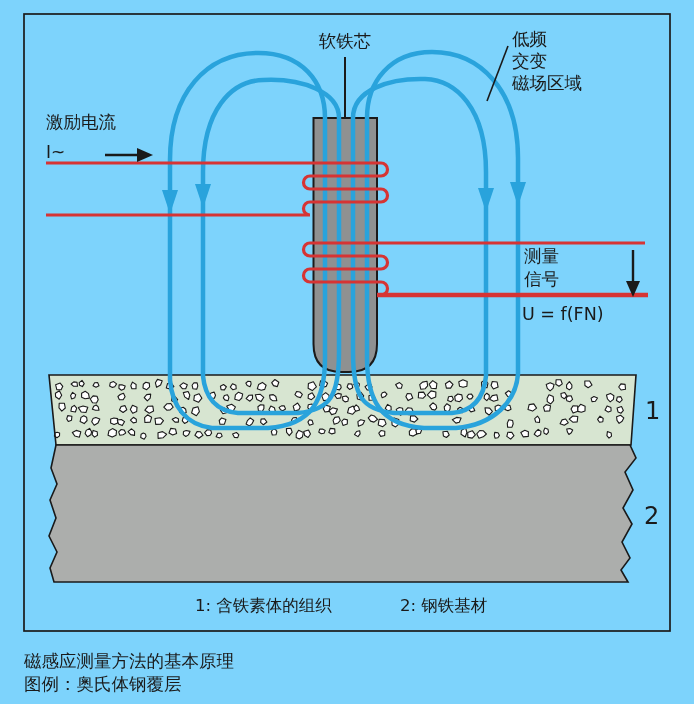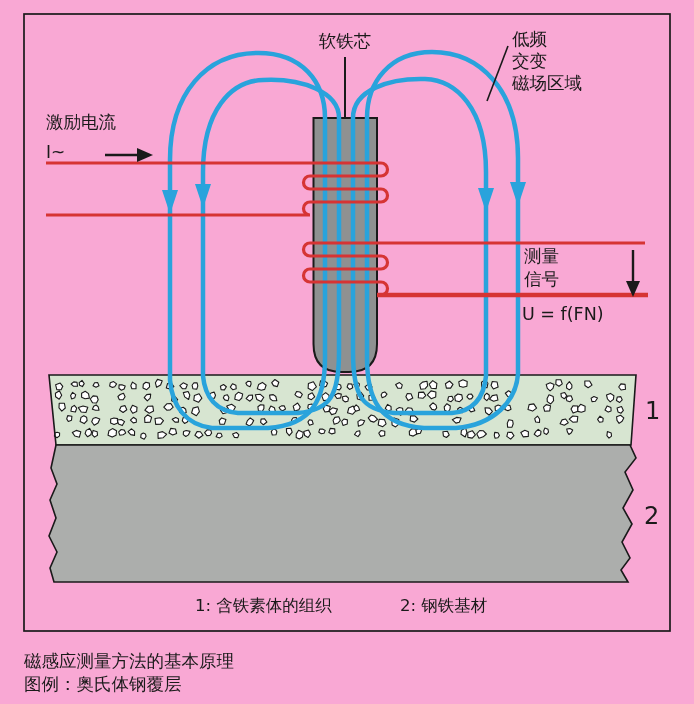--- a/index.html
+++ b/index.html
@@ -1,19 +1,19 @@
 <!DOCTYPE html>
 <html><head>
 <meta charset="utf-8">
 <style>
   html,body{margin:0;padding:0;background:#ffffff;}
   .page{
     position:relative;
     width:694px;height:704px;
-    background:#f9a8d4;
+    background:#7dd3fc;
     font-family:"DejaVu Sans", sans-serif;
     overflow:hidden;
   }
   svg{display:block;}
   text{fill:#1a1a1a;}
   .cjk{font-family:"DejaVu Sans", sans-serif;}
 </style>
 </head>
 <body>
 

